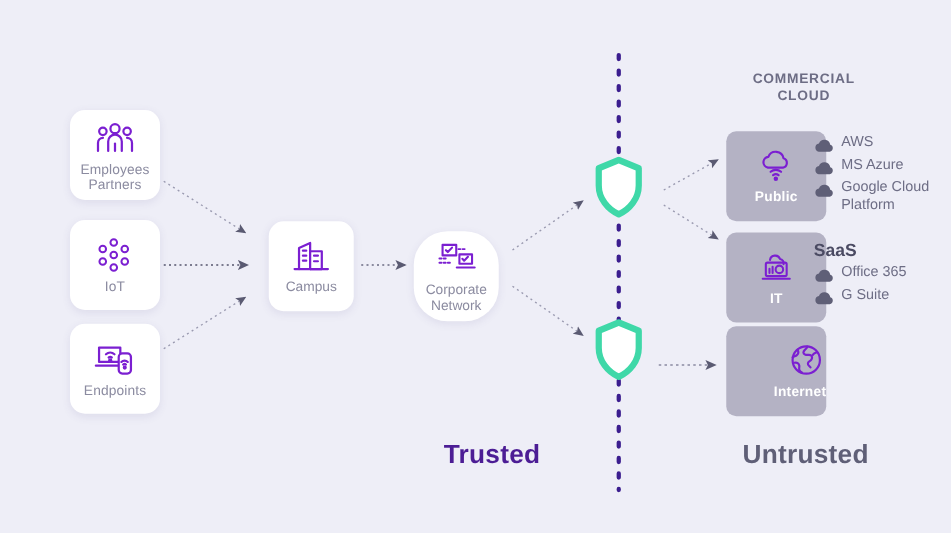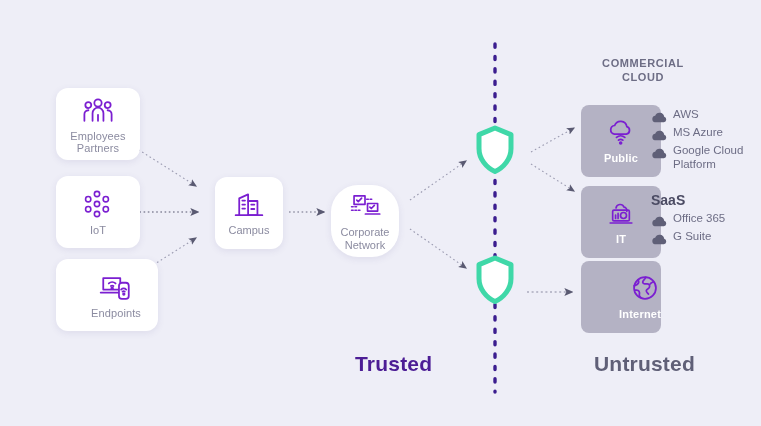--- a/index.html
+++ b/index.html
@@ -18,21 +18,21 @@
     position: absolute;
     inset: 0;
     width: 761px;
     height: 426px;
   }
   .abs { position: absolute; }
 
   
   .tile {
     position: absolute;
-    width: 84px;
+    width: 72px;
     height: 72px;
     background: #ffffff;
     border-radius: 12px;
     box-shadow: 0 2px 7px rgba(80, 70, 140, 0.10);
     display: flex;
     flex-direction: column;
     align-items: center;
     justify-content: center;
   }
   .tile .glyph {
@@ -227,21 +227,21 @@
           <circle cx="20" cy="20" r="3.3"></circle>
           <circle cx="9" cy="26.5" r="3.3"></circle>
           <circle cx="31" cy="26.5" r="3.3"></circle>
           <circle cx="20" cy="32.5" r="3.3"></circle>
         </g>
       </svg>
     </span>
     <span class="cap">IoT</span>
   </div>
 
-  <div class="tile" style="left:56px; top:259px;padding-left:18px;">
+  <div class="tile" style="left:56px; top:259px;">
     <span class="glyph">
       <svg viewBox="0 0 40 34" width="34" height="32">
         <g fill="none" stroke="#7b1fd1" stroke-width="2.1" stroke-linecap="round" stroke-linejoin="round">
           <path d="M5 6.5 h20 v13.5 h-20 z"></path>
           <path d="M2 23.5 h27"></path>
           <path d="M11.5 12.8 a6 6 0 0 1 8 0"></path>
           <path d="M14 15.8 a2.7 2.7 0 0 1 3 0"></path>
           <circle cx="15.5" cy="18.6" r="1"></circle>
           <rect x="23.5" y="12" width="11.5" height="19" rx="3.4" fill="#ffffff"></rect>
           <path d="M26 20 a4.2 4.2 0 0 1 6 0"></path>

